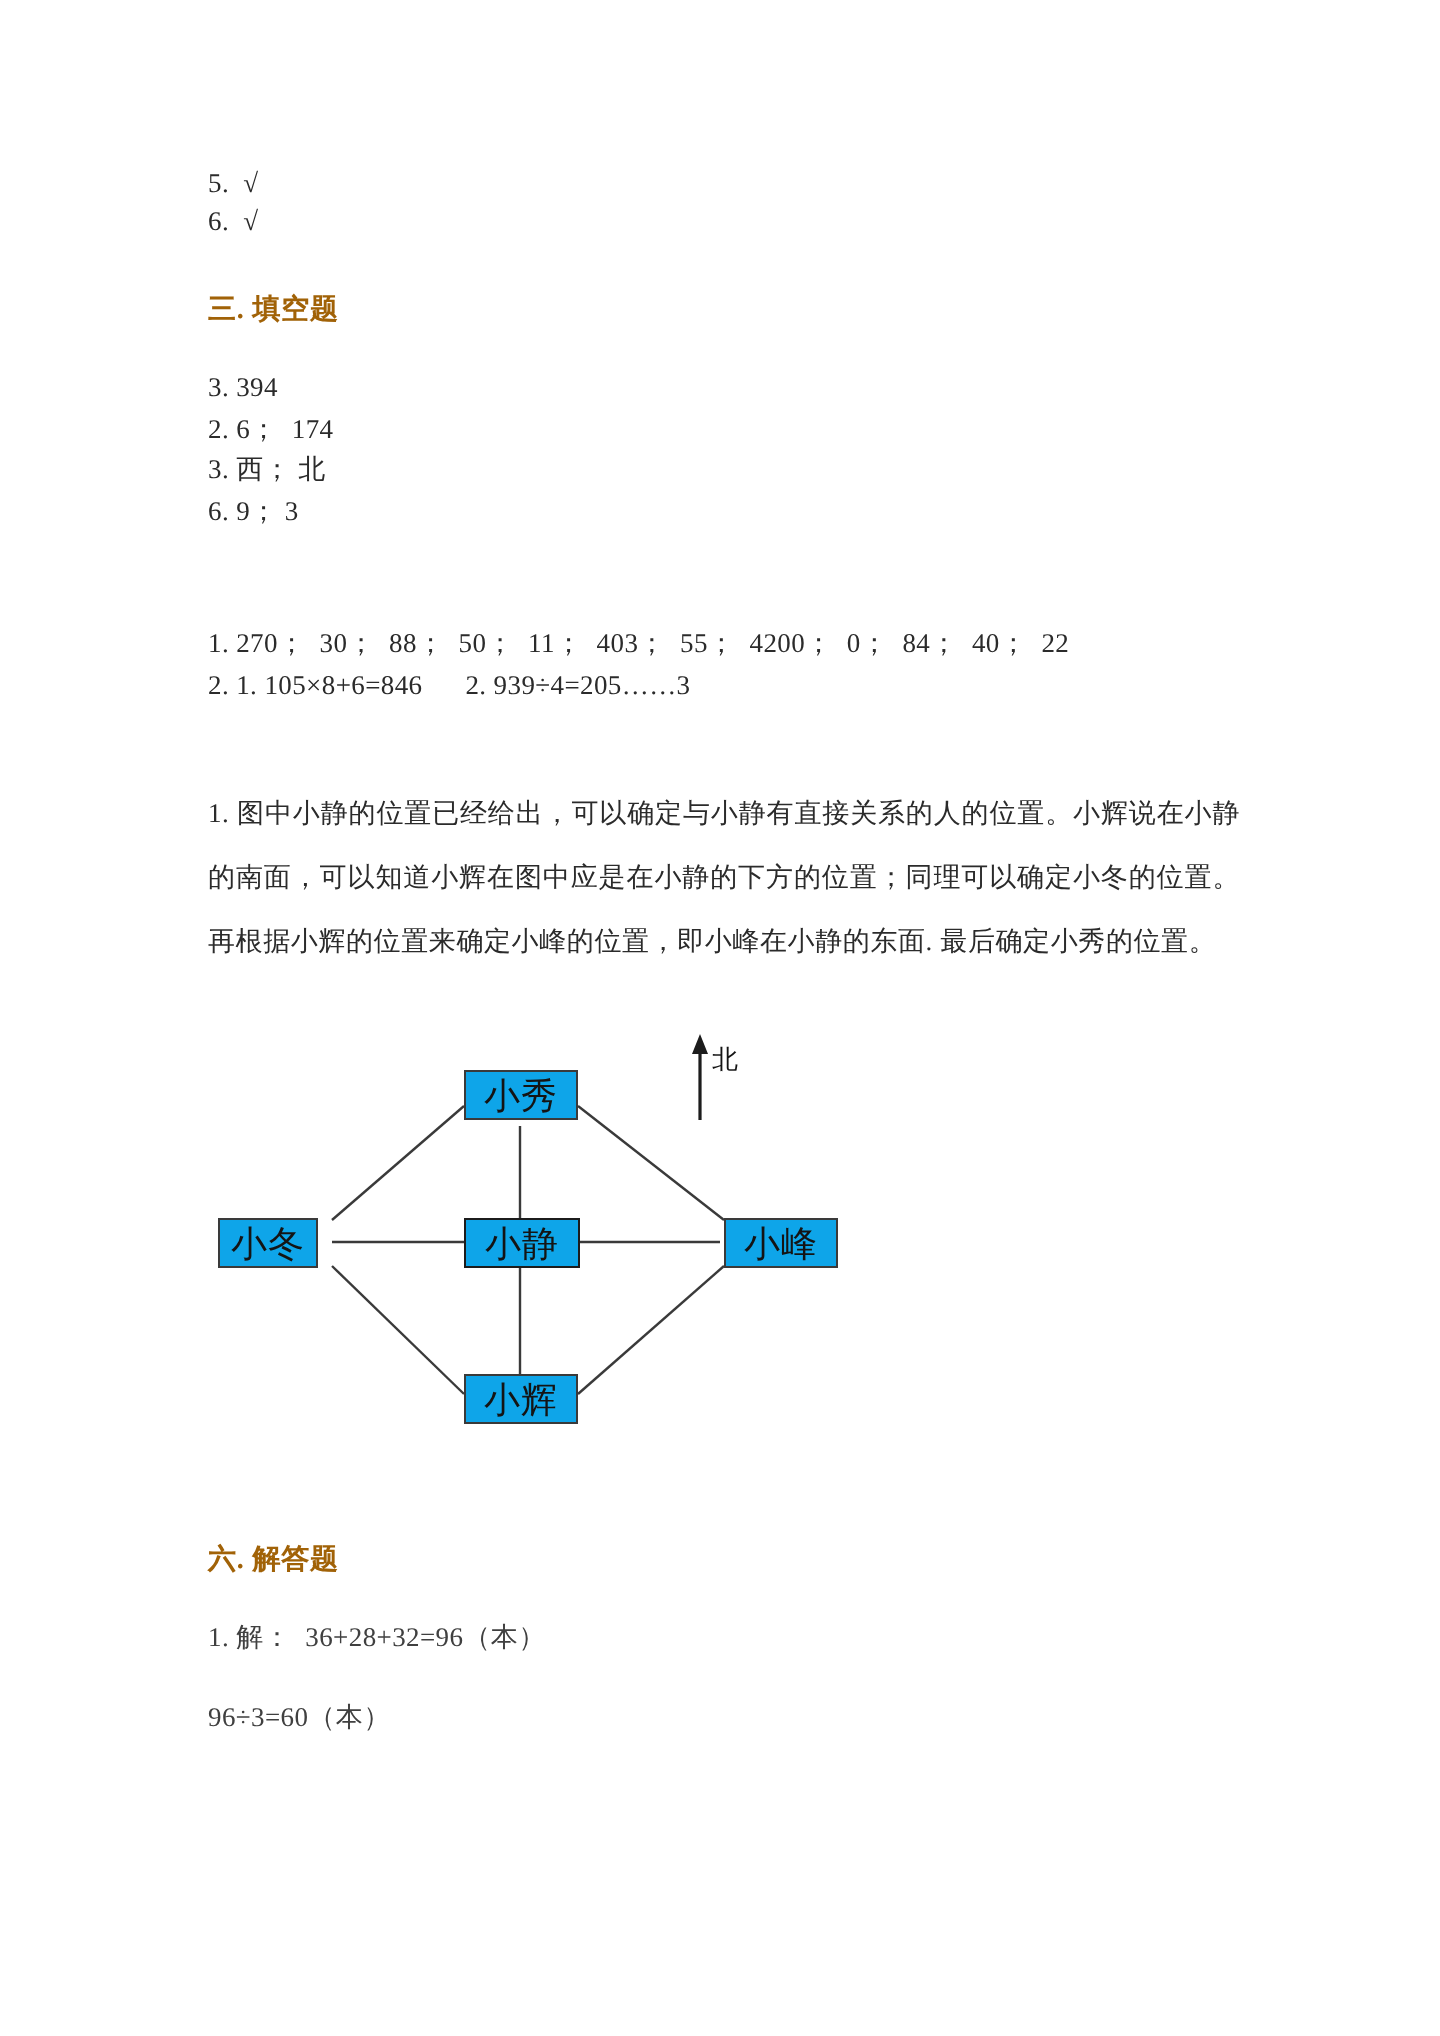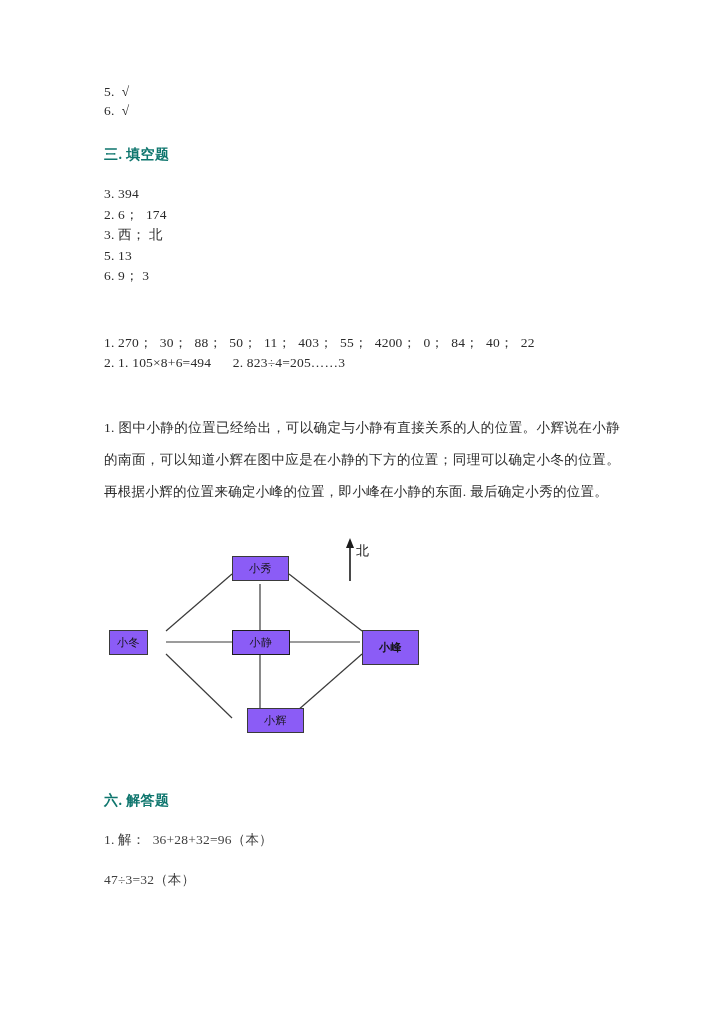--- a/index.html
+++ b/index.html
@@ -36,21 +36,21 @@
     line-height: 20.5px;
     color: #2b2b2b;
     white-space: pre;
     letter-spacing: 0.2px;
   }
   .ans-line.tight { line-height: 19px; }
 
   .section-heading {
     font-size: 14px;
     font-weight: bold;
-    color: #0f766e;
+    color: #a16207;
     letter-spacing: 0.4px;
   }
 
   .para {
     font-size: 13.5px;
     line-height: 32px;
     color: #2b2b2b;
     letter-spacing: 0.3px;
     text-align: justify;
   }
@@ -77,26 +77,26 @@
     margin-top: 18px;
   }
   .diagram-svg {
     position: absolute;
     left: 0;
     top: 0;
   }
   .node-box {
     position: absolute;
     box-sizing: border-box;
-    background: #8b5cf6;
+    background: #0ea5e9;
     border: 1px solid #3a3a3a;
     display: flex;
     align-items: center;
     justify-content: center;
-    font-size: 11px;
+    font-size: 18px;
     line-height: 1;
     color: #141414;
     font-family: "Liberation Serif", "DejaVu Serif", serif;
     letter-spacing: 0.5px;
     white-space: nowrap;
   }
   .node-box.center {
     border: 1.8px solid #1c1c1c;
   }
   .north-label {
@@ -118,30 +118,29 @@
     </div>
 
     <div class="gap-lg"></div>
 
     <div class="section-heading">三. 填空题</div>
     <div class="gap-md"></div>
     <div>
       <div class="ans-line">3. 394</div>
       <div class="ans-line">2. 6；  174</div>
       <div class="ans-line">3. 西； 北</div>
-      <div class="ans-line">5. 13</div>
       <div class="ans-line">6. 9； 3</div>
     </div>
 
     <div class="gap-lg"></div>
 
     <div class="gap-md"></div>
     <div>
       <div class="ans-line">1. 270；  30；  88；  50；  11；  403；  55；  4200；  0；  84；  40；  22</div>
-      <div class="ans-line">2. 1. 105×8+6=494      2. 823÷4=205……3</div>
+      <div class="ans-line">2. 1. 105×8+6=846      2. 939÷4=205……3</div>
     </div>
 
     <div class="gap-lg"></div>
 
     <div class="gap-sm"></div>
     <div class="para">1. 图中小静的位置已经给出，可以确定与小静有直接关系的人的位置。小辉说在小静的南面，可以知道小辉在图中应是在小静的下方的位置；同理可以确定小冬的位置。再根据小辉的位置来确定小峰的位置，即小峰在小静的东面. 最后确定小秀的位置。</div>
 
     <div class="diagram-wrap">
       <svg class="diagram-svg" width="516" height="232" viewBox="0 0 516 232">
 
@@ -154,33 +153,33 @@
         <line x1="186" y1="116" x2="256" y2="116" stroke="#3a3a3a" stroke-width="1.2"></line>
         <line x1="156" y1="58" x2="156" y2="104" stroke="#3a3a3a" stroke-width="1.2"></line>
         <line x1="156" y1="129" x2="156" y2="182" stroke="#3a3a3a" stroke-width="1.2"></line>
 
         <line x1="246" y1="55" x2="246" y2="18" stroke="#1c1c1c" stroke-width="1.6"></line>
         <polygon points="246,12 242,22 250,22" fill="#1c1c1c"></polygon>
       </svg>
 
       <div class="node-box" style="left:128px; top:30px; width:57px; height:25px;">小秀</div>
 
-      <div class="node-box" style="left:5px; top:104px; width:39px; height:25px;">小冬</div>
+      <div class="node-box" style="left:5px; top:104px; width:50px; height:25px;">小冬</div>
 
       <div class="node-box center" style="left:128px; top:104px; width:58px; height:25px;">小静</div>
 
-      <div class="node-box" style="left:258px; top:104px; width:57px; height:35px;font-weight:bold;">小峰</div>
+      <div class="node-box" style="left:258px; top:104px; width:57px; height:25px;">小峰</div>
 
-      <div class="node-box" style="left:128px; top:182px; width:57px; height:25px;margin-left:15px;">小辉</div>
+      <div class="node-box" style="left:128px; top:182px; width:57px; height:25px;">小辉</div>
 
       <div class="north-label" style="left:252px; top:16px;">北</div>
     </div>
 
     <div class="gap-xl"></div>
 
     <div class="section-heading">六. 解答题</div>
     <div class="gap-md"></div>
     <div class="solve-line">1. 解：  36+28+32=96（本）</div>
     <div class="gap-md"></div>
-    <div class="solve-line">47÷3=32（本）</div>
+    <div class="solve-line">96÷3=60（本）</div>
 
   </div>
 </div>
 
 </body></html>

